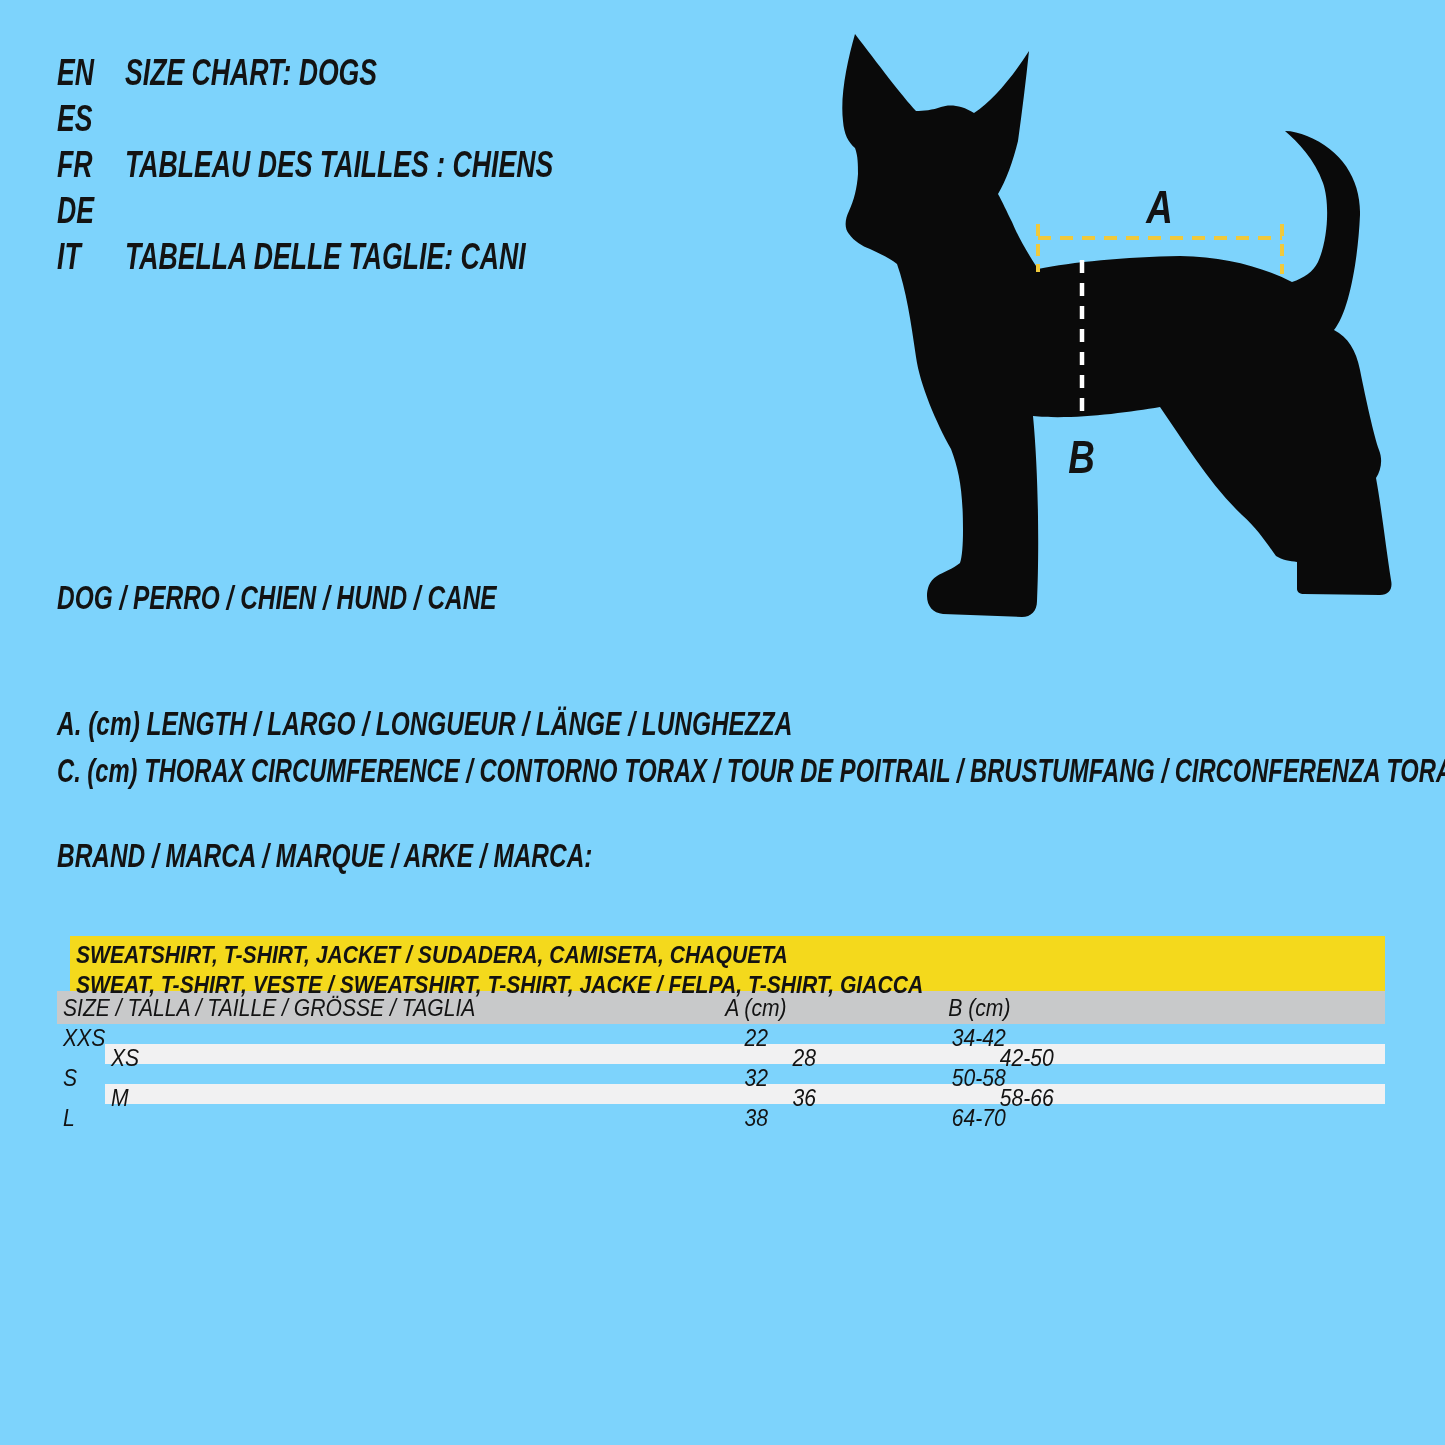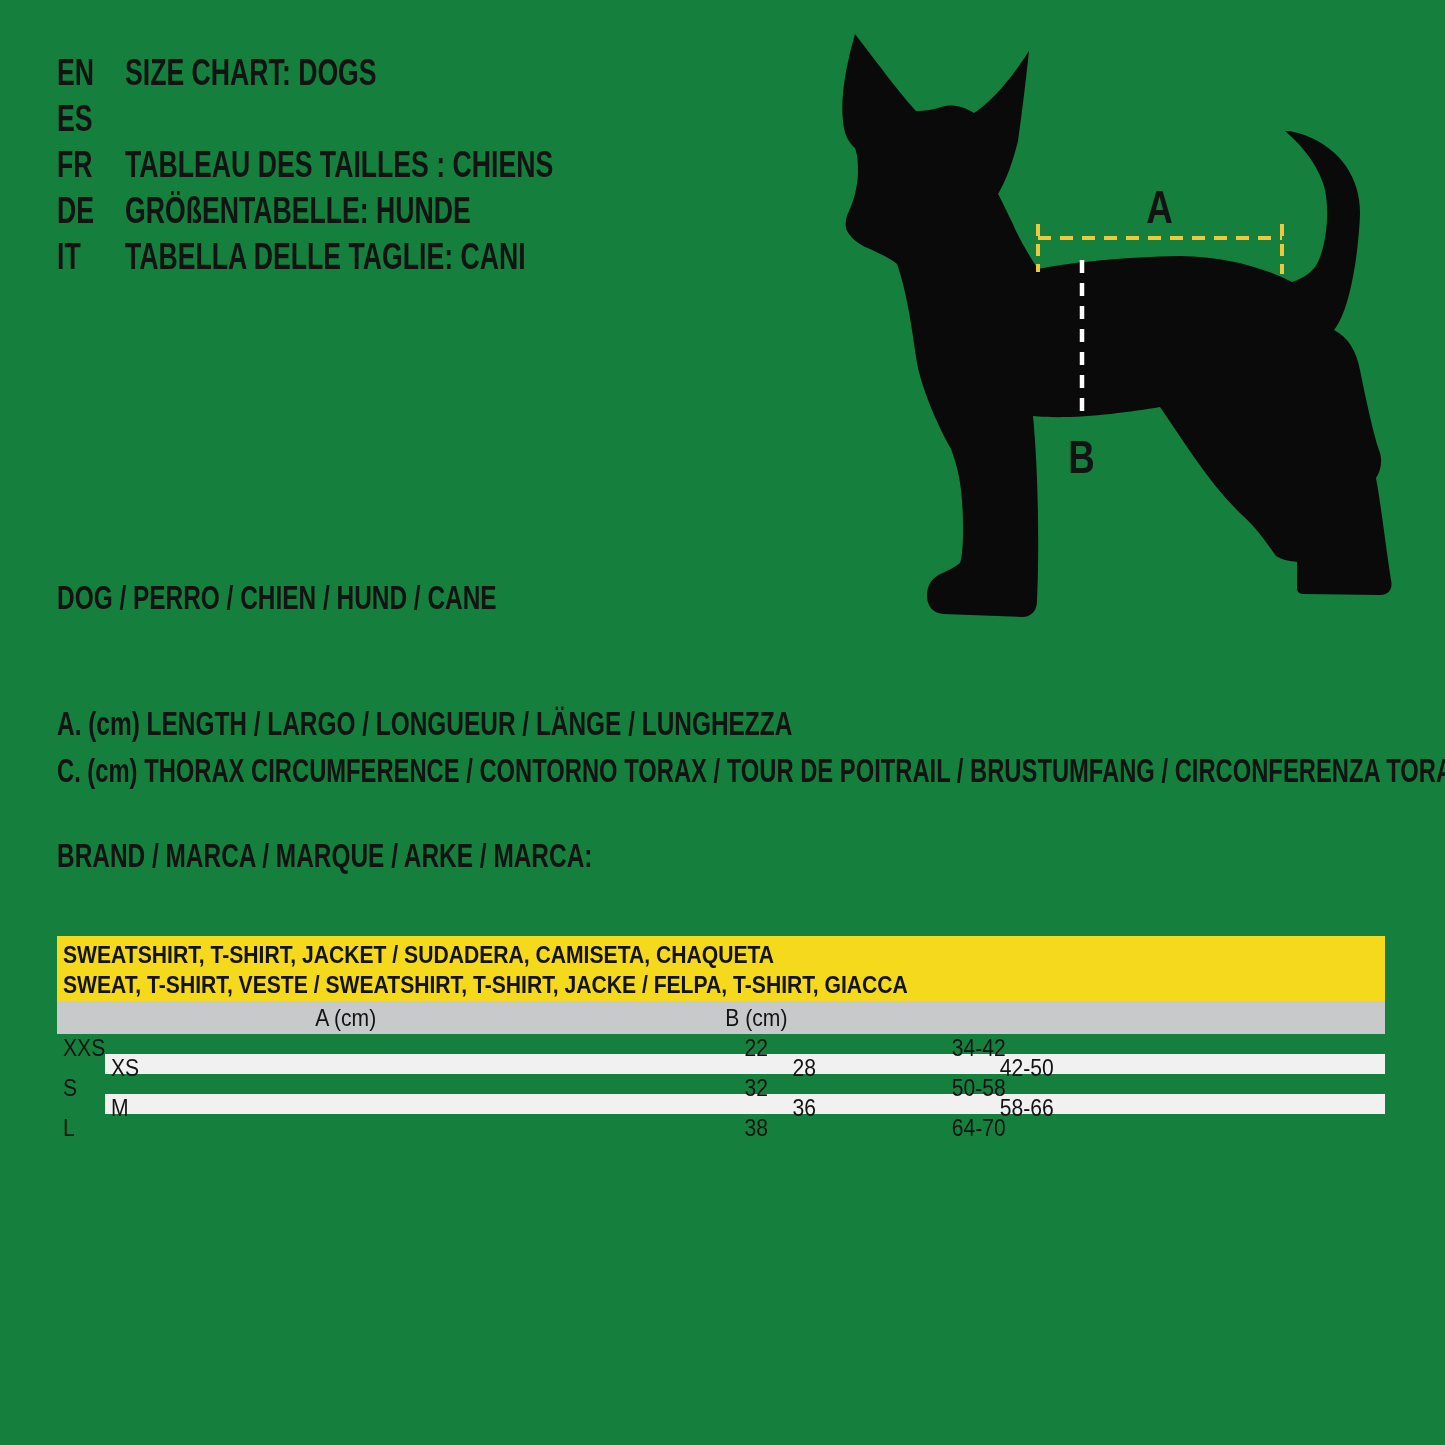--- a/index.html
+++ b/index.html
@@ -11,21 +11,21 @@
     --silhouette:#0A0A0A;
     --dash_white:#FFFFFF;
   }
   *{margin:0;padding:0;box-sizing:border-box;}
   html,body{background:#ffffff;}
   body{
     font-family:"Liberation Sans", sans-serif;
     color:var(--ink);
     width:1445px;height:1445px;position:relative;overflow:hidden;
   }
-  .page{position:absolute;inset:0;background:#15803d;}
+  .page{position:absolute;inset:0;background:#7dd3fc;font-style:italic;}
 
   
   .cx{display:inline-block;white-space:nowrap;transform:scaleX(0.74);transform-origin:0 50%;}
   .cx-tight{transform:scaleX(0.72);}
   .cx-band{transform:scaleX(0.88);}
   .cx-cell{transform:scaleX(0.88);transform-origin:50% 50%;}
 
   
   .lang-list{position:absolute;left:57px;top:50px;}
   .lang-row{display:grid;grid-template-columns:68px auto;align-items:center;height:46px;font-size:36px;font-weight:bold;letter-spacing:0;}
@@ -46,21 +46,21 @@
 
   
   .caption-line{position:absolute;left:57px;font-size:33px;font-weight:bold;line-height:40px;}
   .dog-caption{top:578px;}
   .measure-a-desc{top:704px;}
   .measure-c-desc{top:751px;}
   .brand-line{top:836px;}
 
   
   .size-table{position:absolute;left:57px;top:936px;width:1328px;}
-  .banner{background:var(--banner_yellow);height:65px;padding:4px 0 0 6px;}
+  .banner{background:var(--banner_yellow);height:55px;padding:4px 0 0 6px;margin-left:13px;}
   .banner div{font-size:24px;font-weight:bold;line-height:30px;}
   .trow{display:grid;grid-template-columns:566px 254px 192px 1fr;align-items:center;height:20px;padding-left:6px;font-size:24px;}
   .trow.head{background:var(--header_gray);height:33px;}
   .trow .c2,.trow .c3{text-align:center;}
   .trow.stripe{background:var(--row_stripe);margin-left:48px;}
 </style>
 </head>
 <body>
 
 <div class="page">
@@ -72,21 +72,20 @@
     </div>
     <div class="lang-row">
       <span class="code"><span class="cx">ES</span></span>
     </div>
     <div class="lang-row">
       <span class="code"><span class="cx">FR</span></span>
       <span class="title"><span class="cx">TABLEAU DES TAILLES : CHIENS</span></span>
     </div>
     <div class="lang-row">
       <span class="code"><span class="cx">DE</span></span>
-      <span class="title"><span class="cx">GRÖßENTABELLE: HUNDE</span></span>
     </div>
     <div class="lang-row">
       <span class="code"><span class="cx">IT</span></span>
       <span class="title"><span class="cx">TABELLA DELLE TAGLIE: CANI</span></span>
     </div>
   </section>
 
   <figure class="dog-figure">
     <svg viewBox="0 0 640 650" aria-hidden="true">
       <path class="dog-path" d="
@@ -158,20 +157,21 @@
   <div class="caption-line brand-line">
     <span class="cx">BRAND / MARCA / MARQUE / ARKE / MARCA:</span>
   </div>
 
   <section class="size-table">
     <header class="banner">
       <div><span class="cx cx-band">SWEATSHIRT, T-SHIRT, JACKET / SUDADERA, CAMISETA, CHAQUETA</span></div>
       <div><span class="cx cx-band">SWEAT, T-SHIRT, VESTE / SWEATSHIRT, T-SHIRT, JACKE / FELPA, T-SHIRT, GIACCA</span></div>
     </header>
     <div class="trow head">
+      <span class="c1"><span class="cx cx-band">SIZE / TALLA / TAILLE / GRÖSSE / TAGLIA</span></span>
       <span class="c2"><span class="cx cx-cell">A (cm)</span></span>
       <span class="c3"><span class="cx cx-cell">B (cm)</span></span>
       <span class="c4"></span>
     </div>
     <div class="trow">
       <span class="c1"><span class="cx cx-band">XXS</span></span>
       <span class="c2"><span class="cx cx-cell">22</span></span>
       <span class="c3"><span class="cx cx-cell">34-42</span></span>
       <span class="c4"></span>
     </div>

